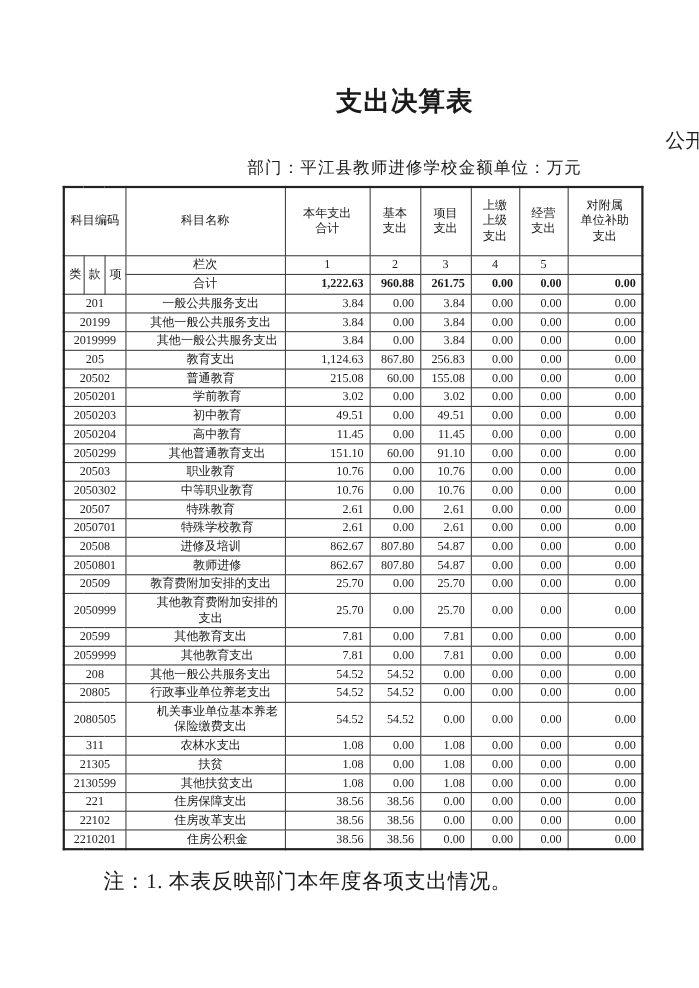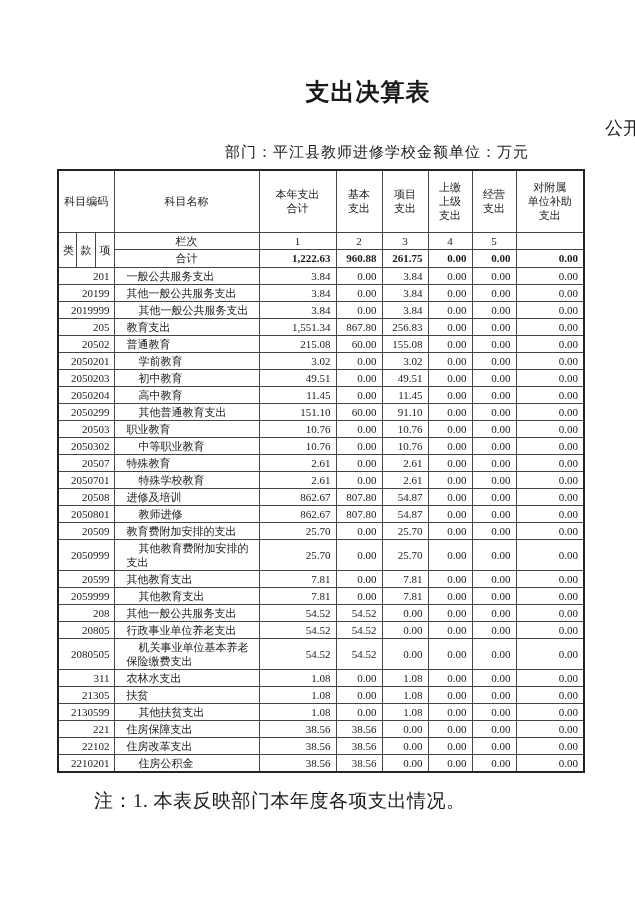--- a/index.html
+++ b/index.html
@@ -54,22 +54,22 @@
   table { border: 2px solid #222; }
   thead tr.head-main th {
     height: 62px;
     text-align: center;
     white-space: pre-line;
   }
   tr.head-sub td, tr.head-sub th { height: 16px; text-align: center; }
   tr.head-total td { height: 18px; }
   tr.head-total .total-label { text-align: center; }
   tr.head-total .num { font-weight: bold; }
-  td.code { text-align: right; padding-left: 4px; margin-top: 29px; }
-  td.name { text-align: left; padding-left: 12px; padding-right: 2px; }
+  td.code { text-align: center; padding-left: 4px; margin-top: 29px; }
+  td.name { text-align: center; padding-left: 12px; padding-right: 2px; }
   td.name.indent { text-indent: 12px; }
   td.num { text-align: right; padding-right: 5px; }
   .note-line {
     margin-top: 15px;
     padding-left: 37px;
     font-size: 19px;
     letter-spacing: 0.5px;
   }
 </style>
 </head>
@@ -166,21 +166,21 @@
     <td class="num">3.84</td>
     <td class="num">0.00</td>
     <td class="num">3.84</td>
     <td class="num">0.00</td>
     <td class="num">0.00</td>
     <td class="num">0.00</td>
   </tr>
         <tr>
     <td class="code" colspan="3">205</td>
     <td class="name">教育支出</td>
-    <td class="num">1,551.34</td>
+    <td class="num">1,124.63</td>
     <td class="num">867.80</td>
     <td class="num">256.83</td>
     <td class="num">0.00</td>
     <td class="num">0.00</td>
     <td class="num">0.00</td>
   </tr>
         <tr>
     <td class="code" colspan="3">20502</td>
     <td class="name">普通教育</td>
     <td class="num">215.08</td>

